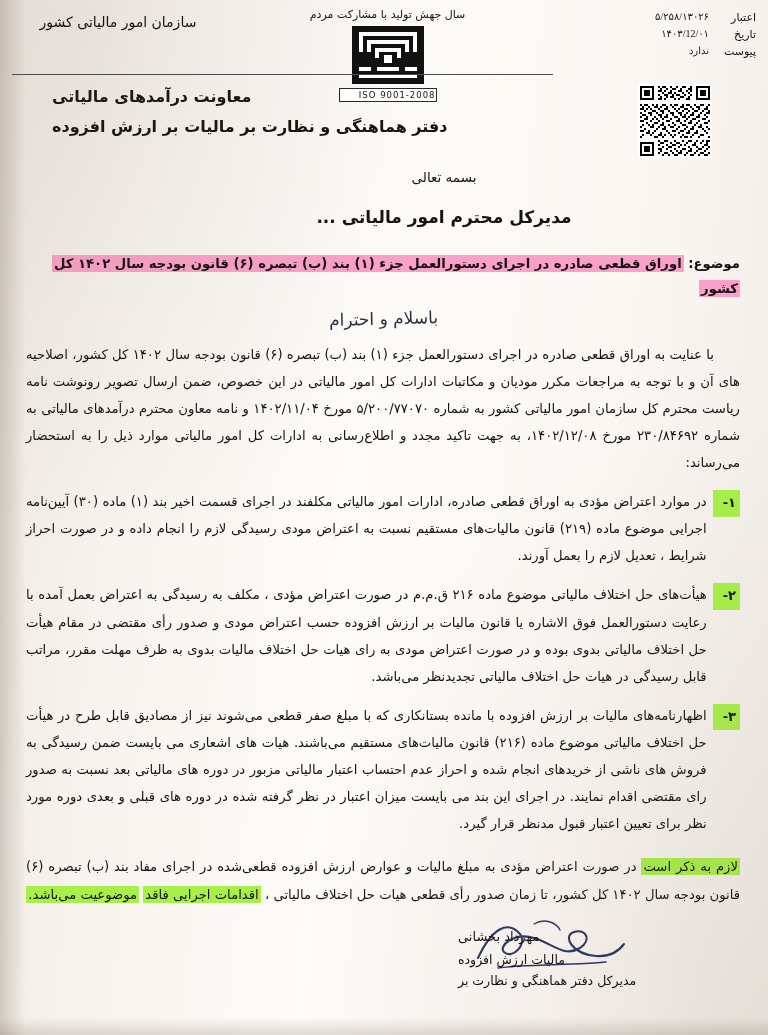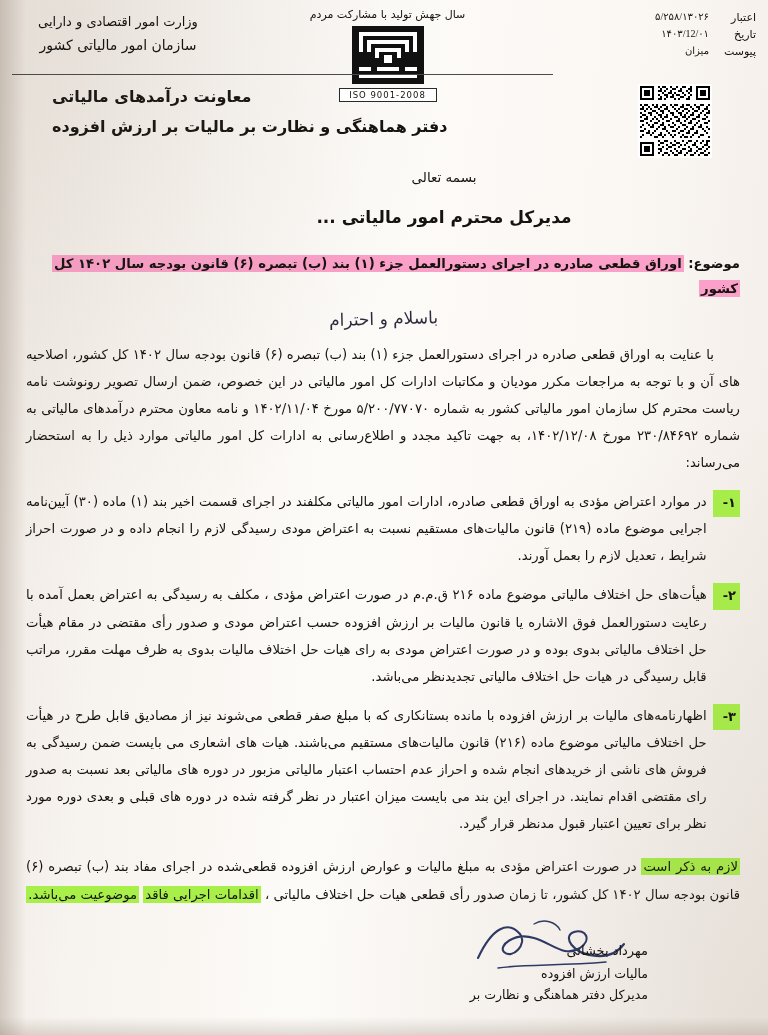--- a/index.html
+++ b/index.html
@@ -81,21 +81,21 @@
     position: relative;
   }
   .logo-emblem svg { display: block; }
   .iso-badge {
     margin: 3px auto 0 auto;
     width: 96px;
     border: 1px solid #2a2a2a;
     font-size: 8.5px;
     letter-spacing: 1px;
     padding: 1px 0;
-    text-align: center;
+    text-align: right;
     background: #fff;
   }
   .hdr-left {
     width: 212px;
     text-align: center;
     font-size: 12.5px;
     line-height: 1.8;
     padding-top: 4px;
   }
   .hdr-left .ln1 { font-size: 13px; }
@@ -225,22 +225,22 @@
 
   
   .sig {
     margin-top: 10px;
     position: relative;
     height: 84px;
   }
   .sig-block {
     position: absolute;
     right: 120px;
-    top: 20px;
-    text-align: right;
+    top: 6px;
+    text-align: left;
     font-size: 12.5px;
     line-height: 1.75;
     width: 190px;
   }
   .sig-name { font-size: 13px; }
   .sig-scribble {
     position: absolute;
     right: 140px;
     top: -8px;
     width: 160px;
@@ -273,21 +273,21 @@
       <div class="row">
         <span class="lbl">اعتبار</span>
         <span class="val">۵/۲۵۸/۱۳۰۲۶</span>
       </div>
       <div class="row">
         <span class="lbl">تاریخ</span>
         <span class="val">۱۴۰۳/12/۰۱</span>
       </div>
       <div class="row">
         <span class="lbl">پیوست</span>
-        <span class="val">میزان</span>
+        <span class="val">ندارد</span>
       </div>
     </div>
 
     <div class="hdr-center">
       <div class="hdr-slogan">سال جهش تولید با مشارکت مردم</div>
       <div class="logo-emblem">
         <svg viewBox="0 0 74 60" width="74" height="60" aria-hidden="true">
           <rect x="1" y="1" width="72" height="58" fill="#111"></rect>
           <g fill="#ffffff">
             <rect x="8" y="7" width="58" height="4"></rect>
@@ -304,21 +304,20 @@
             <rect x="26" y="42" width="22" height="4"></rect>
             <rect x="54" y="42" width="12" height="4"></rect>
             <rect x="8" y="50" width="58" height="3"></rect>
           </g>
         </svg>
       </div>
       <div class="iso-badge">ISO 9001-2008</div>
     </div>
 
     <div class="hdr-left">
-      <div class="ln1">وزارت امور اقتصادی و دارایی</div>
       <div class="ln2">سازمان امور مالیاتی کشور</div>
     </div>
 
     <div class="hdr-rule"></div>
   </div>
 
   <div class="subhead">
     <div class="l1">معاونت درآمدهای مالیاتی</div>
     <div class="l2">دفتر هماهنگی و نظارت بر مالیات بر ارزش افزوده</div>
   </div>

